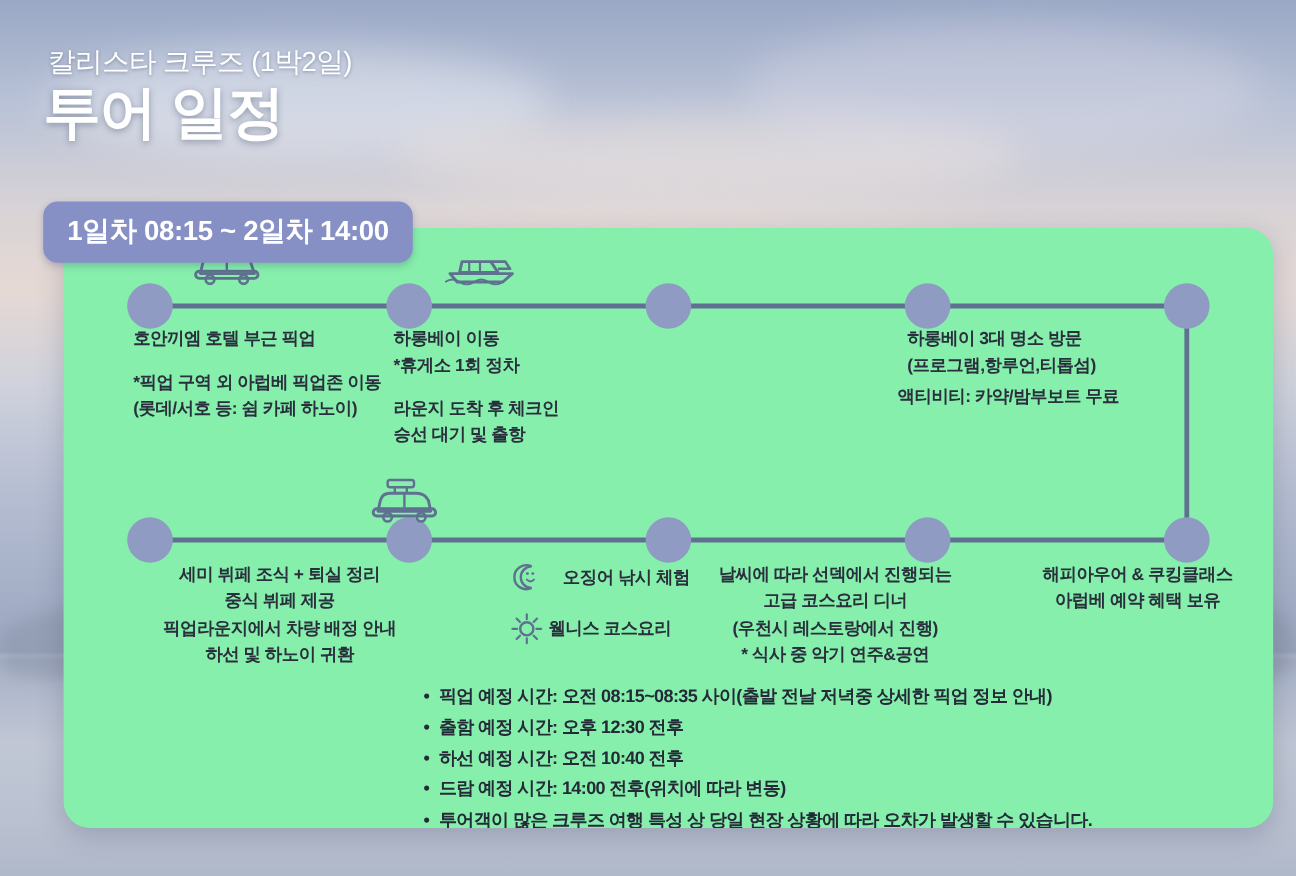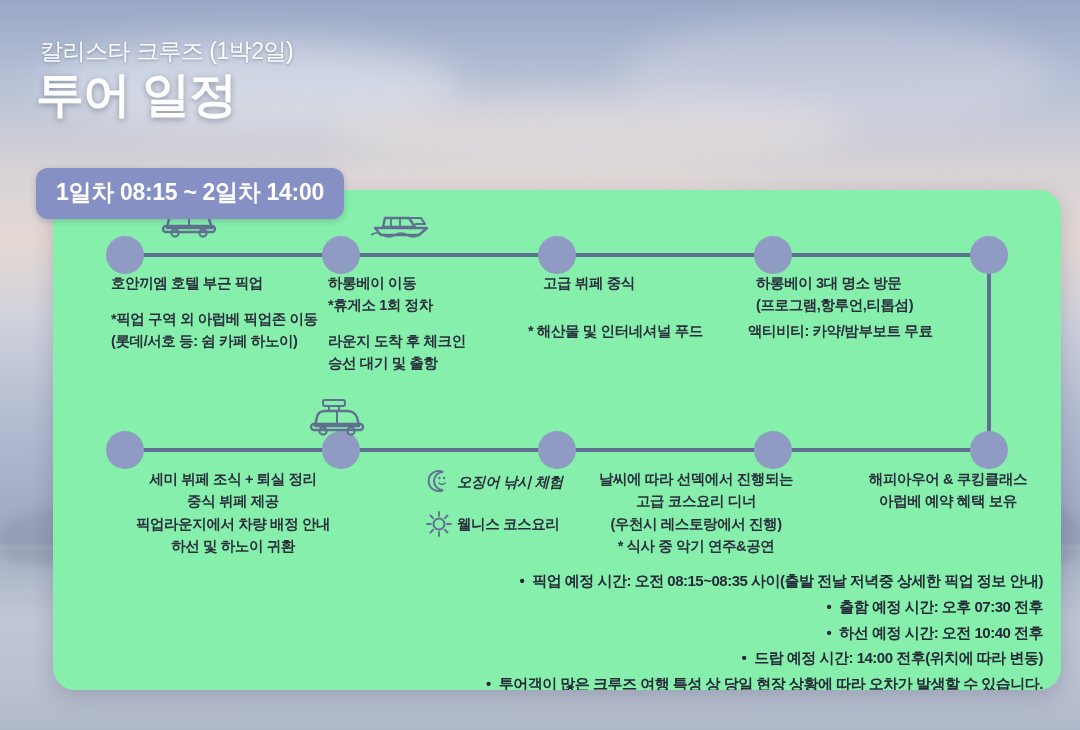--- a/index.html
+++ b/index.html
@@ -148,21 +148,20 @@
     position: absolute;
     pointer-events: none;
   }
 
   
   .notes {
     position: absolute;
     left: 300px;
     top: 378px;
     width: 690px;
-    text-align: right;
     font-size: 15px;
     color: #242a38;
     line-height: 1.72;
     letter-spacing: -0.5px;
     font-weight: 600;
   }
   .notes .note {
     display: block;
     white-space: nowrap;
   }
@@ -258,41 +257,39 @@
 
     <div class="blk left" style="left:58px; top:82px; width:250px;">호안끼엠 호텔 부근 픽업</div>
     <div class="blk left" style="left:58px; top:118px; width:270px;">*픽업 구역 외 아럽베 픽업존 이동
 (롯데/서호 등: 쉼 카페 하노이)</div>
 
     <div class="blk left" style="left:275px; top:82px; width:220px;">하롱베이 이동
 *휴게소 1회 정차</div>
     <div class="blk left" style="left:275px; top:140px; width:220px;">라운지 도착 후 체크인
 승선 대기 및 출항</div>
 
-    <div class="blk left" style="left:490px; top:82px; width:230px;">고급 뷔페 중식</div>
-    <div class="blk left" style="left:475px; top:130px; width:250px;">* 해산물 및 인터네셔널 푸드</div>
 
     <div class="blk left" style="left:703px; top:82px; width:250px;">하롱베이 3대 명소 방문
 (프로그램,항루언,티톱섬)</div>
     <div class="blk left" style="left:695px; top:130px; width:260px;">액티비티: 카약/밤부보트 무료</div>
 
     <div class="blk center" style="left:20px; top:278px; width:320px;">세미 뷔페 조식 + 퇴실 정리
 중식 뷔페 제공
 픽업라운지에서 차량 배정 안내
 하선 및 하노이 귀환</div>
 
     <div class="icon-box" style="left:372px; top:278px;">
       <svg width="26" height="26" viewBox="0 0 26 26">
         <path d="M18 4 A10 10 0 1 0 18 22 A8 8 0 1 1 18 4 Z" fill="none" stroke="#5f7090" stroke-width="2"></path>
         <circle cx="14.5" cy="10" r="1.2" fill="#5f7090"></circle>
         <circle cx="19" cy="10" r="1.2" fill="#5f7090"></circle>
         <path d="M14 15 q3 3 6 0" fill="none" stroke="#5f7090" stroke-width="1.6" stroke-linecap="round"></path>
       </svg>
     </div>
-    <div class="blk left" style="left:404px; top:281px; width:160px;font-style:italic;">오징어 낚시 체험</div>
+    <div class="blk left" style="left:416px; top:281px; width:160px;">오징어 낚시 체험</div>
 
     <div class="icon-box" style="left:372px; top:320px;">
       <svg width="28" height="28" viewBox="0 0 28 28">
         <circle cx="14" cy="14" r="5.5" fill="none" stroke="#5f7090" stroke-width="2"></circle>
         <g stroke="#5f7090" stroke-width="1.8" stroke-linecap="round">
           <line x1="14" y1="2" x2="14" y2="6"></line>
           <line x1="14" y1="22" x2="14" y2="26"></line>
           <line x1="2" y1="14" x2="6" y2="14"></line>
           <line x1="22" y1="14" x2="26" y2="14"></line>
           <line x1="5.5" y1="5.5" x2="8.3" y2="8.3"></line>
@@ -307,20 +304,20 @@
     <div class="blk center" style="left:790px; top:278px; width:210px;">해피아우어 &amp; 쿠킹클래스
 아럽베 예약 혜택 보유</div>
 
     <div class="blk center" style="left:498px; top:278px; width:290px;">날씨에 따라 선덱에서 진행되는
 고급 코스요리 디너
 (우천시 레스토랑에서 진행)
 * 식사 중 악기 연주&amp;공연</div>
 
     <div class="notes">
       <span class="note">픽업 예정 시간: 오전 08:15~08:35 사이(출발 전날 저녁중 상세한 픽업 정보 안내)</span>
-      <span class="note">출함 예정 시간: 오후 07:30 전후</span>
+      <span class="note">출함 예정 시간: 오후 12:30 전후</span>
       <span class="note">하선 예정 시간: 오전 10:40 전후</span>
       <span class="note">드랍 예정 시간: 14:00 전후(위치에 따라 변동)</span>
       <span class="note">투어객이 많은 크루즈 여행 특성 상 당일 현장 상황에 따라 오차가 발생할 수 있습니다.</span>
     </div>
 
   </div>
 </div>
 
 </body></html>

